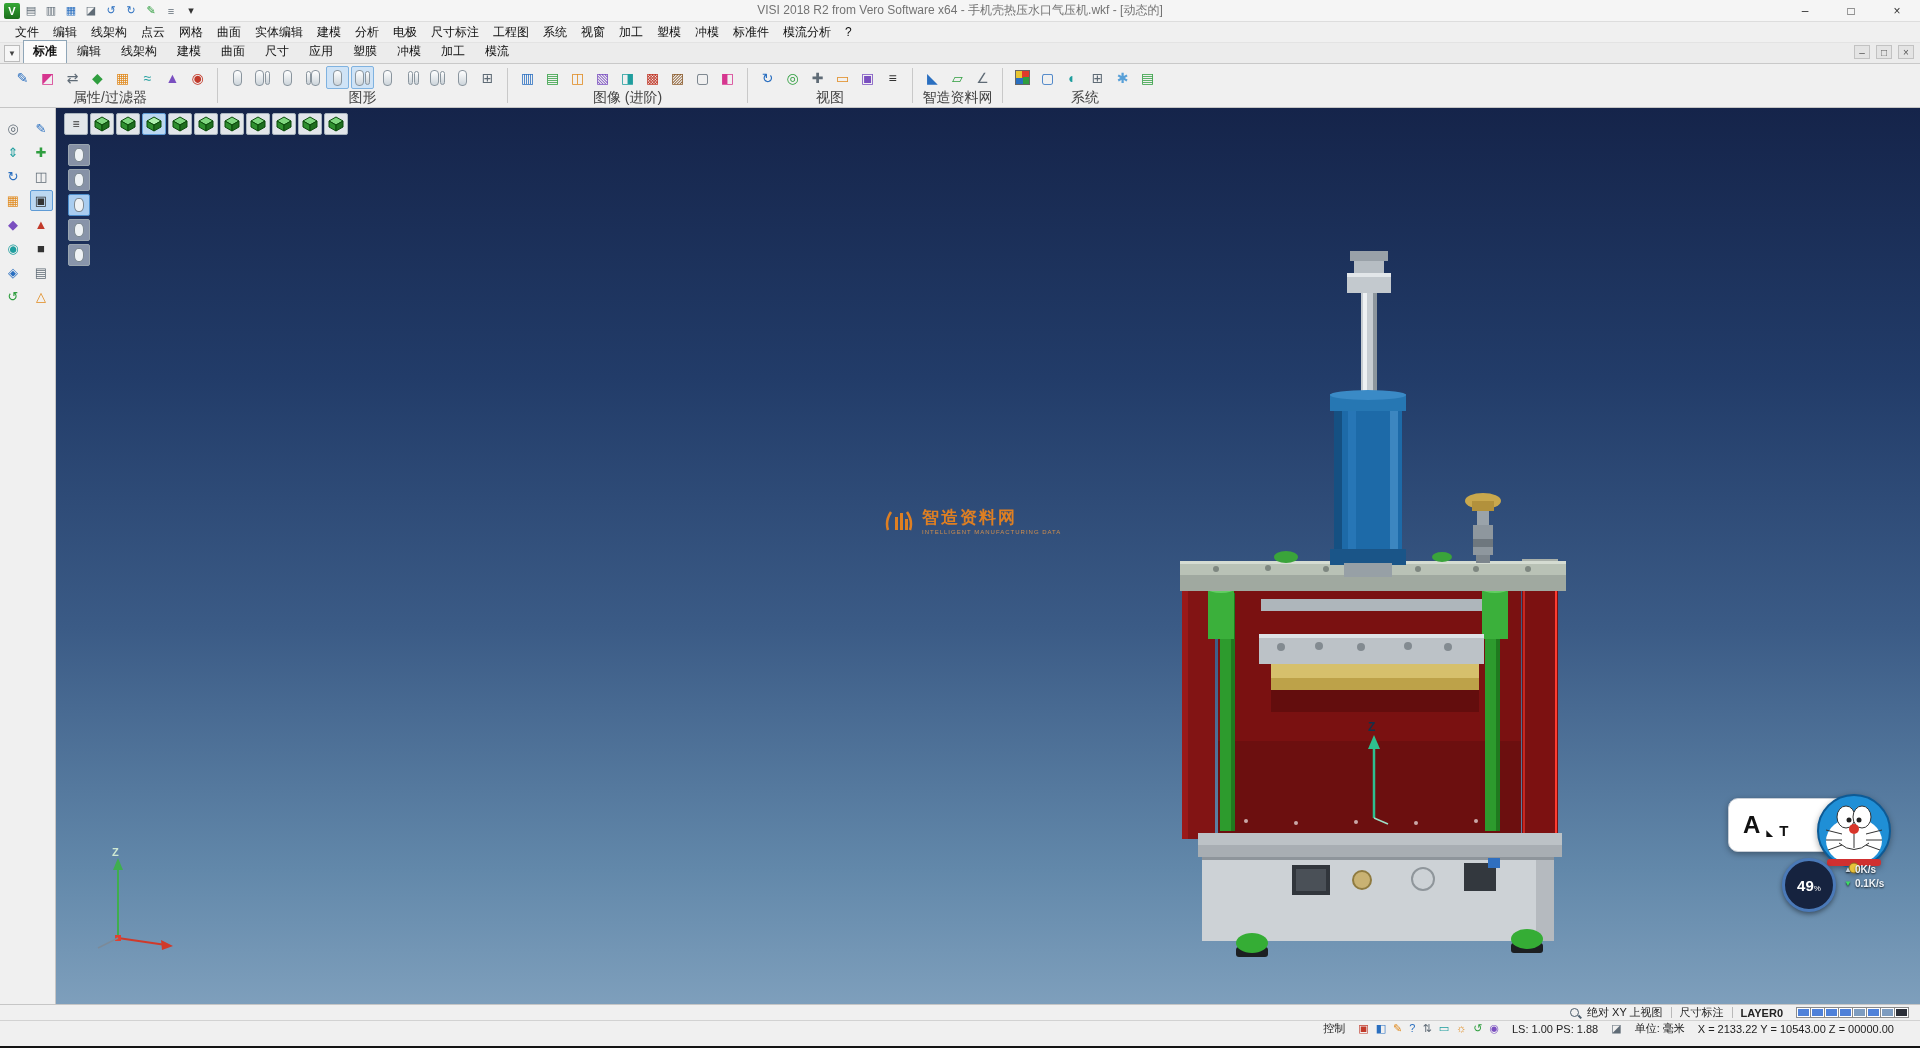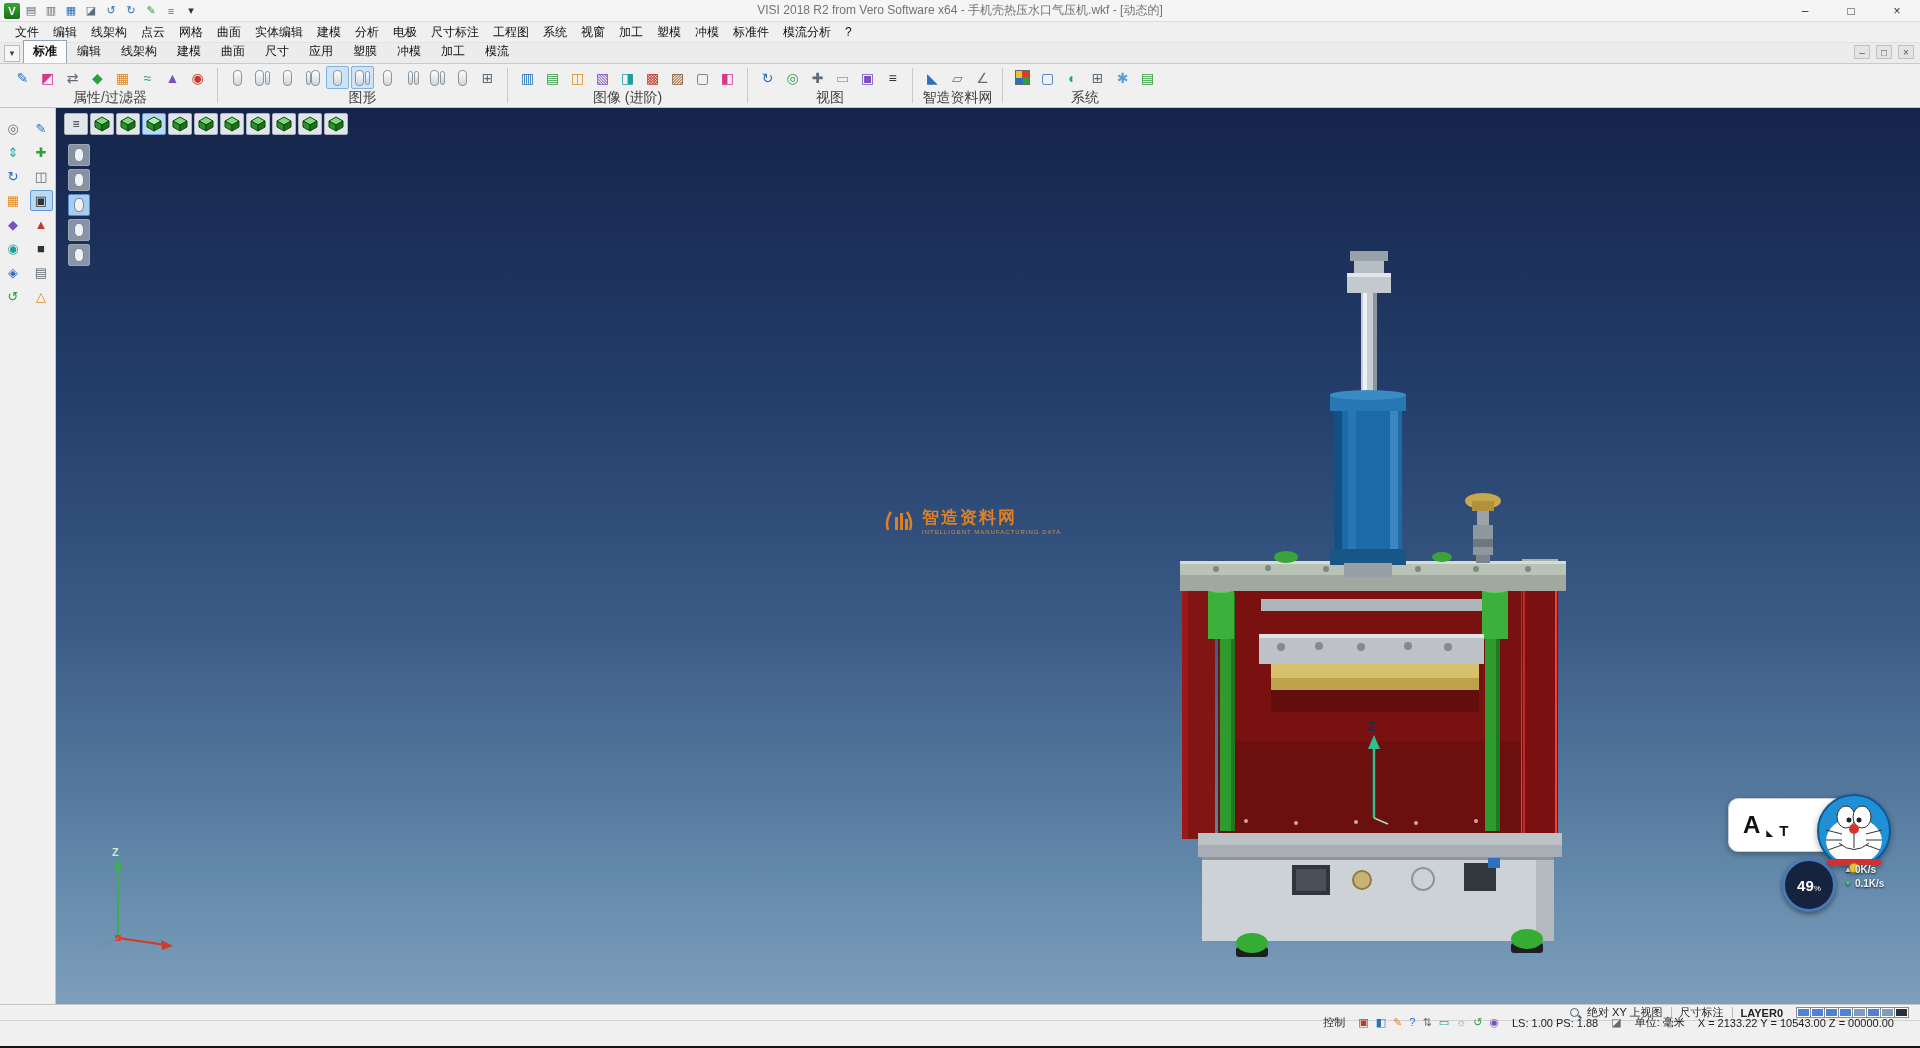--- a/index.html
+++ b/index.html
@@ -87,21 +87,21 @@
   .statusA{height:16px;background:#f0f0f0;border-top:1px solid #c6c6c6;display:flex;align-items:center;font-size:11px;color:#222;padding:0 12px 0 6px}
   .statusA .right{margin-left:auto;display:flex;align-items:center;gap:8px}
   .vsep{width:1px;height:11px;background:#b9b9b9}
   .zoomglyph{width:9px;height:9px;border:1.5px solid #4a5b6a;border-radius:50%;position:relative}
   .zoomglyph::after{content:"";position:absolute;left:7px;top:7px;width:4px;height:1.5px;background:#4a5b6a;transform:rotate(45deg)}
   .layer{font-weight:bold}
   .sws{display:flex;gap:1px;margin-left:6px}
   .sw{width:13px;height:9px;background:#4f81d9;border:1px solid #fff;outline:1px solid #8a8a8a}
   .sw.alt{background:#7d9cc0}.sw.dk{background:#2b2f38}
 
-  .statusB{height:26px;background:#f0f0f0;border-top:1px solid #d2d2d2;display:flex;align-items:flex-end;font-size:11px;color:#222;padding:0 26px 16px 6px}
+  .statusB{height:26px;background:#f0f0f0;border-top:1px solid #d2d2d2;display:flex;align-items:flex-start;font-size:11px;color:#222;padding:0 26px 16px 6px}
   .statusB .right{margin-left:auto;display:flex;align-items:center;gap:13px;white-space:nowrap}
   .sicon{font-size:11px;line-height:1}
   .sicons{display:flex;align-items:center;gap:7px}
 
   .taskbar{height:10px;background:#141414;position:relative}
   .tb-ic{position:absolute;left:930px;top:2px;width:7px;height:7px;background:#2fae4f;border-radius:2px}
 </style>
 </head>
 <body>
 

